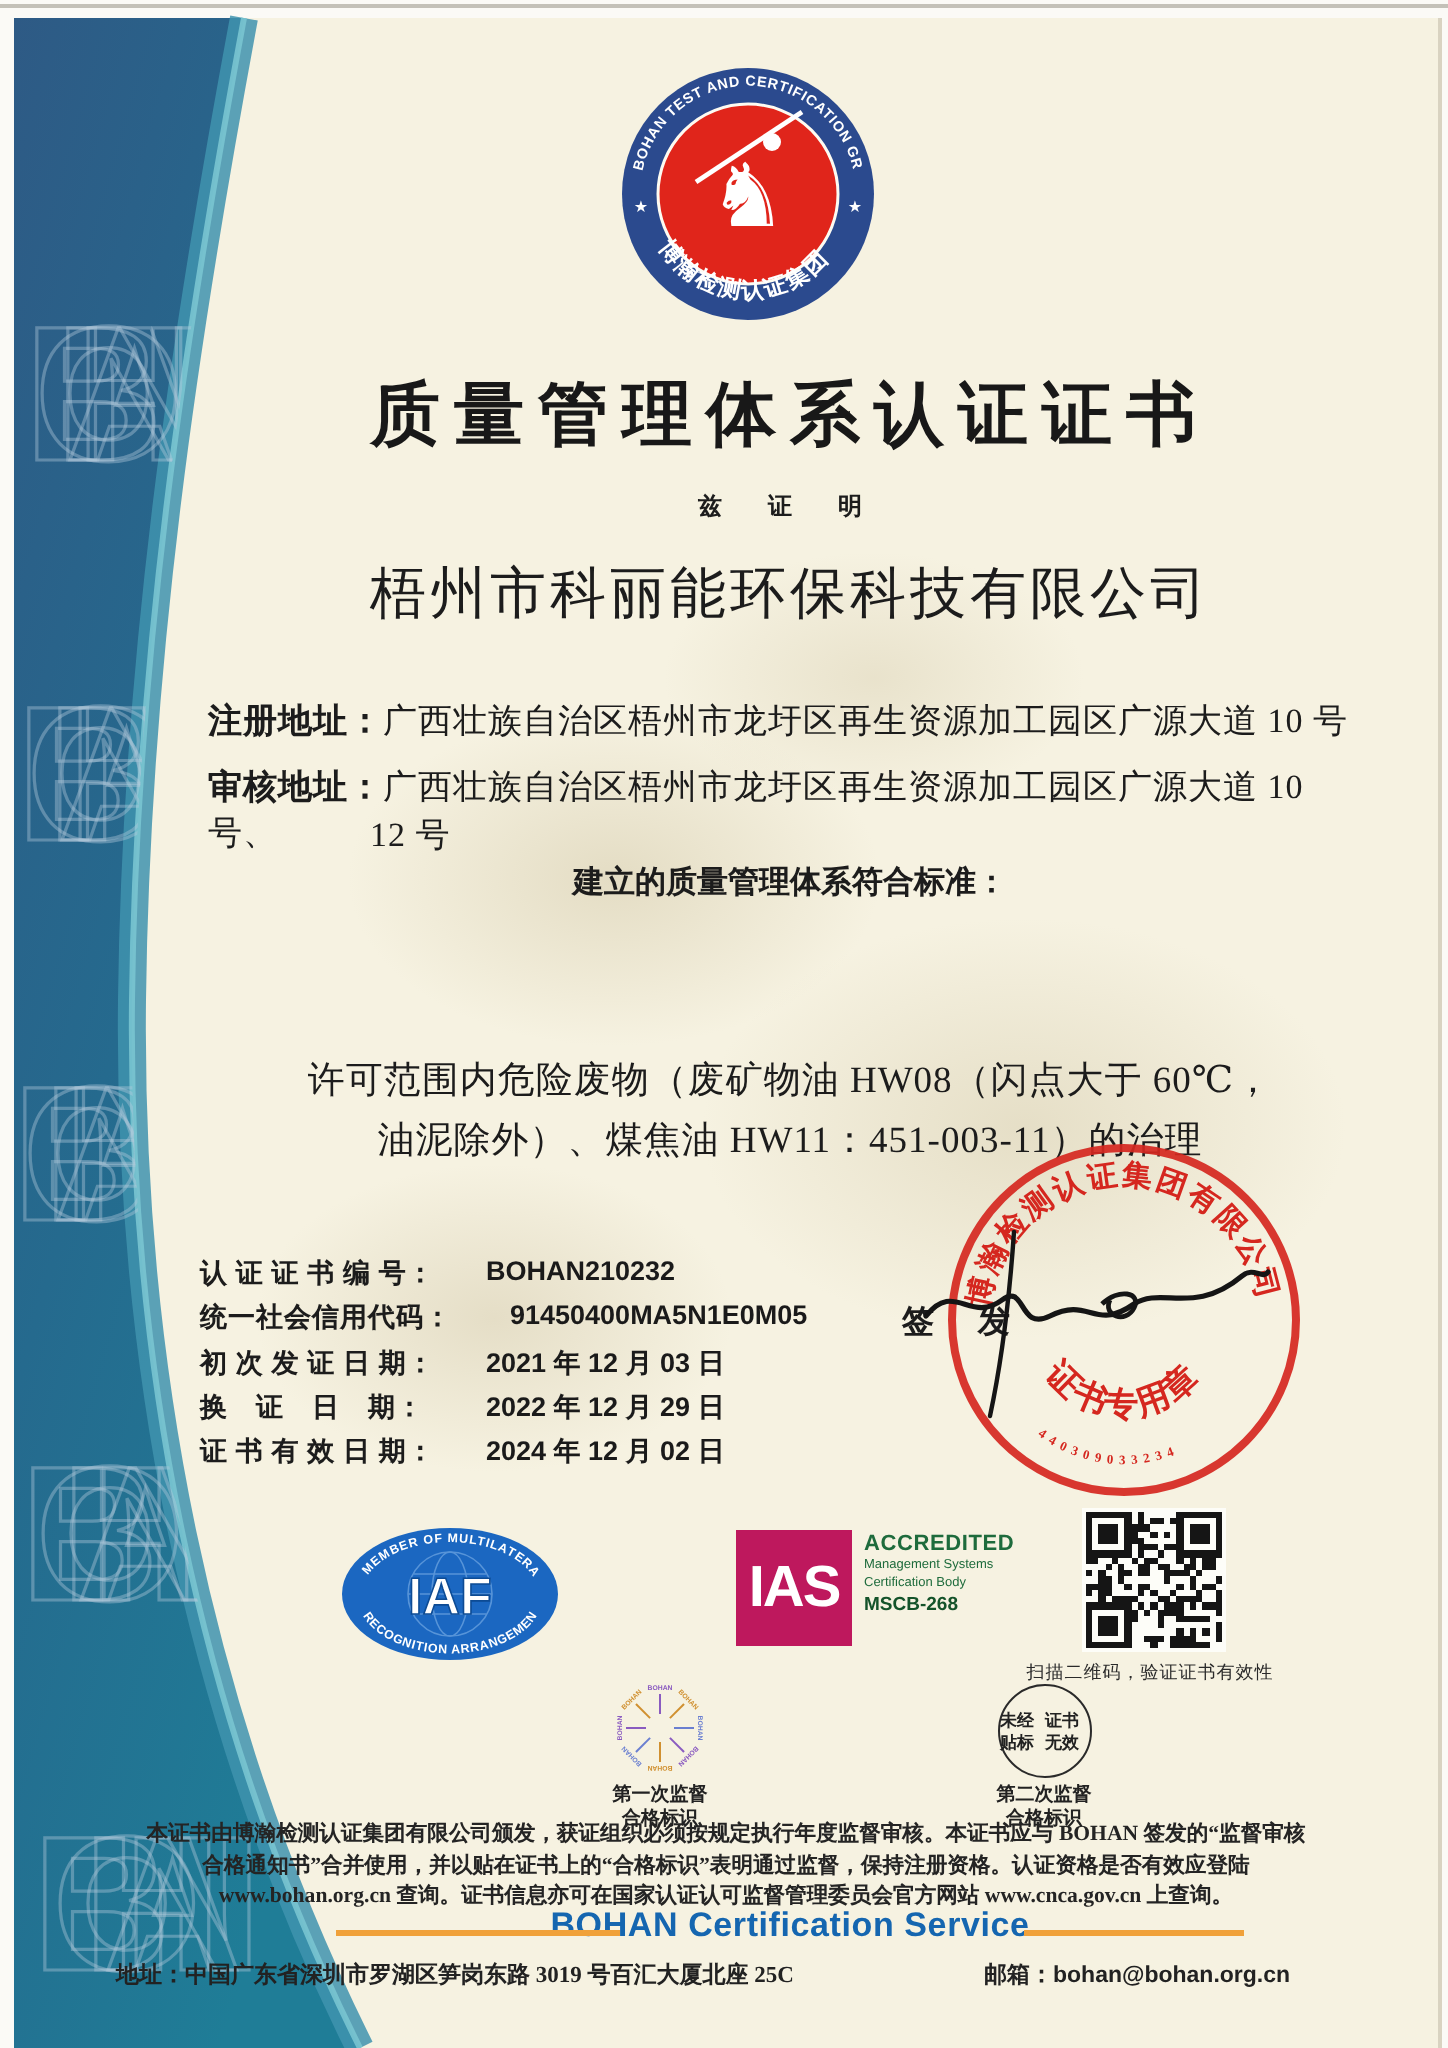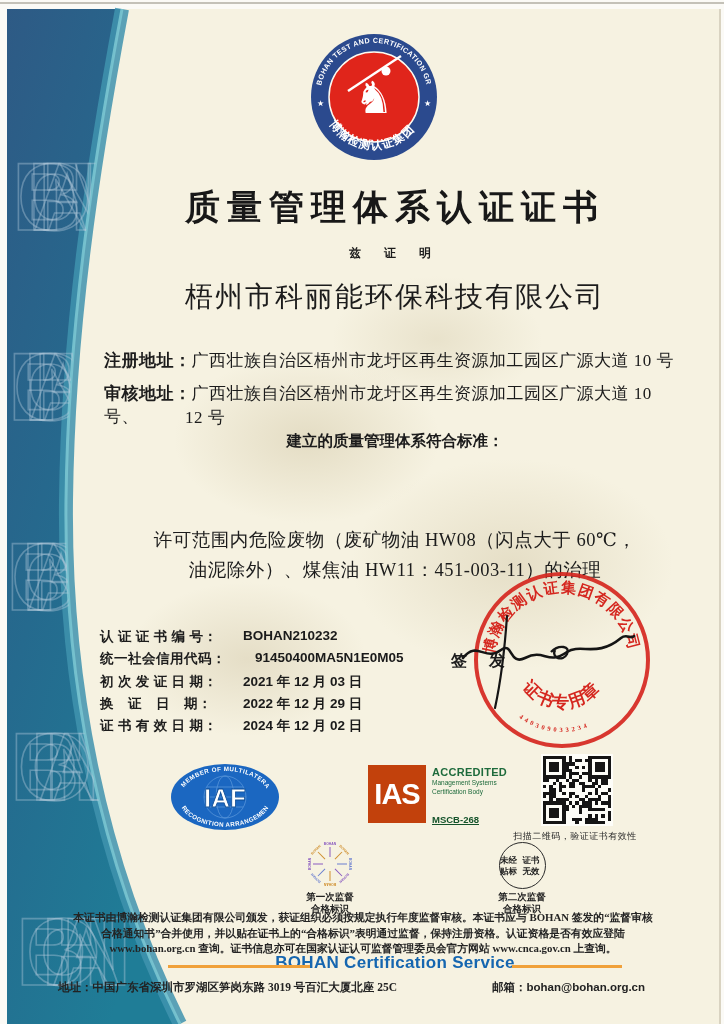--- a/index.html
+++ b/index.html
@@ -25,27 +25,27 @@
   .std-intro{left:100px;top:431px;width:590px;font-size:15.5px;font-weight:700;}
   .std-code{left:100px;top:453px;width:590px;font-size:30px;font-weight:700;
             font-family:"Liberation Sans","DejaVu Sans",sans-serif;letter-spacing:.5px;color:#161616;}
   .scope-label{left:100px;top:503px;width:590px;font-size:14.5px;font-weight:700;letter-spacing:2px;}
   .scope{left:70px;width:650px;font-size:18.5px;letter-spacing:.5px;}
   .field-label{left:100px;font-size:13.5px;font-weight:700;letter-spacing:.5px;}
   .field-value{left:243px;font-size:13.5px;font-weight:700;
                font-family:"Liberation Sans","DejaVu Sans",sans-serif;color:#1a1a1a;}
   .issue{left:451px;top:651px;font-size:16px;font-weight:600;letter-spacing:9px;}
   
-  .ias-box{left:368px;top:765px;width:58px;height:58px;background:#c2410c;color:#fff;
+  .ias-box{left:368px;top:765px;width:58px;height:58px;background:#be185d;color:#fff;
            display:flex;align-items:center;justify-content:center;
            font-family:"Liberation Sans","DejaVu Sans",sans-serif;font-weight:700;font-size:29px;letter-spacing:-1px;}
   .ias-text{left:432px;top:767px;width:90px;font-family:"Liberation Sans","DejaVu Sans",sans-serif;color:#1e6b3c;line-height:1;}
   .ias-acc{font-size:11px;font-weight:700;letter-spacing:.3px;}
   .ias-sm{font-size:6.5px;margin-top:2px;}
-  .ias-code{font-size:9.5px;font-weight:700;margin-top:20px;color:#14532a;text-decoration:underline;}
+  .ias-code{font-size:9.5px;font-weight:700;margin-top:3px;color:#14532a;}
   .qr{left:541px;top:754px;width:68px;height:68px;background:#fdfdf8;padding:2px;
       display:grid;grid-template-columns:repeat(21,1fr);grid-template-rows:repeat(21,1fr);}
   .qm.d{background:#151515;}
   .qr-caption{left:500px;top:830px;width:150px;font-size:9px;letter-spacing:.5px;color:#2a2a2a;}
   
   .mark-label{font-size:9.5px;font-weight:600;color:#222;}
   .nosticker{left:499px;top:842px;width:45px;height:45px;border:1.5px solid #2a2a2a;border-radius:50%;
              display:flex;align-items:center;justify-content:center;
              font-size:8.5px;font-weight:600;line-height:11px;color:#222;}
   

